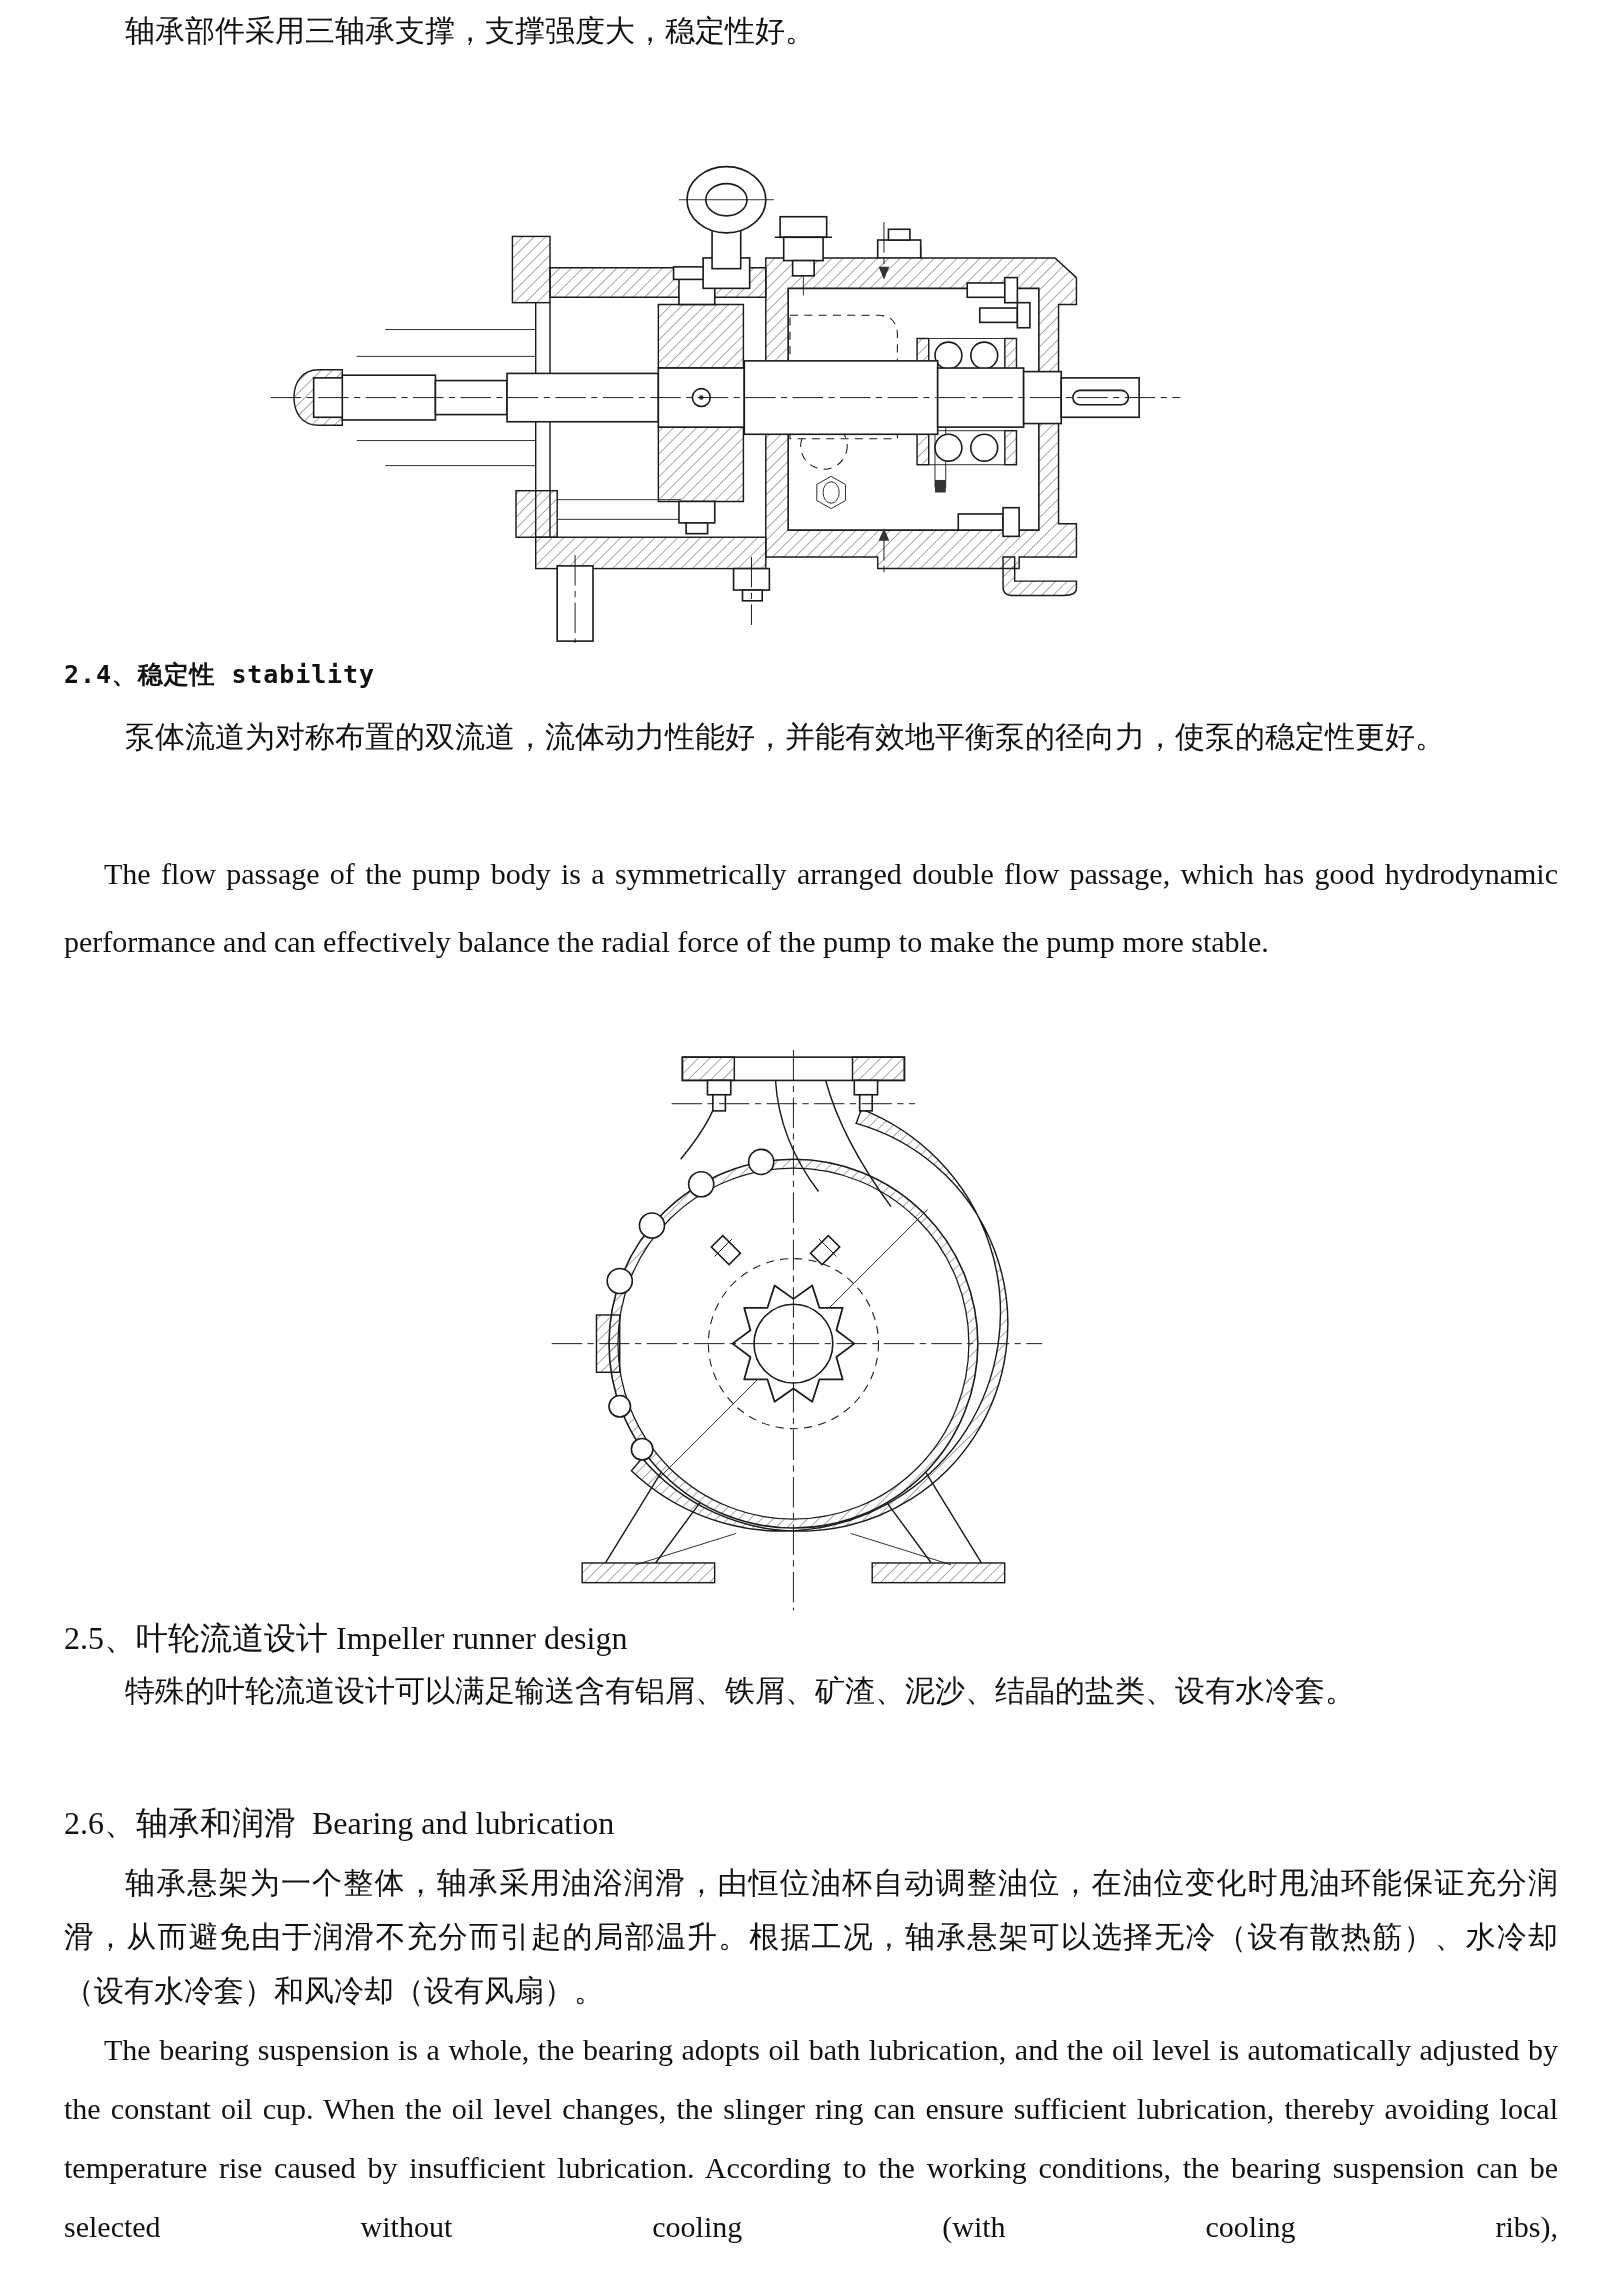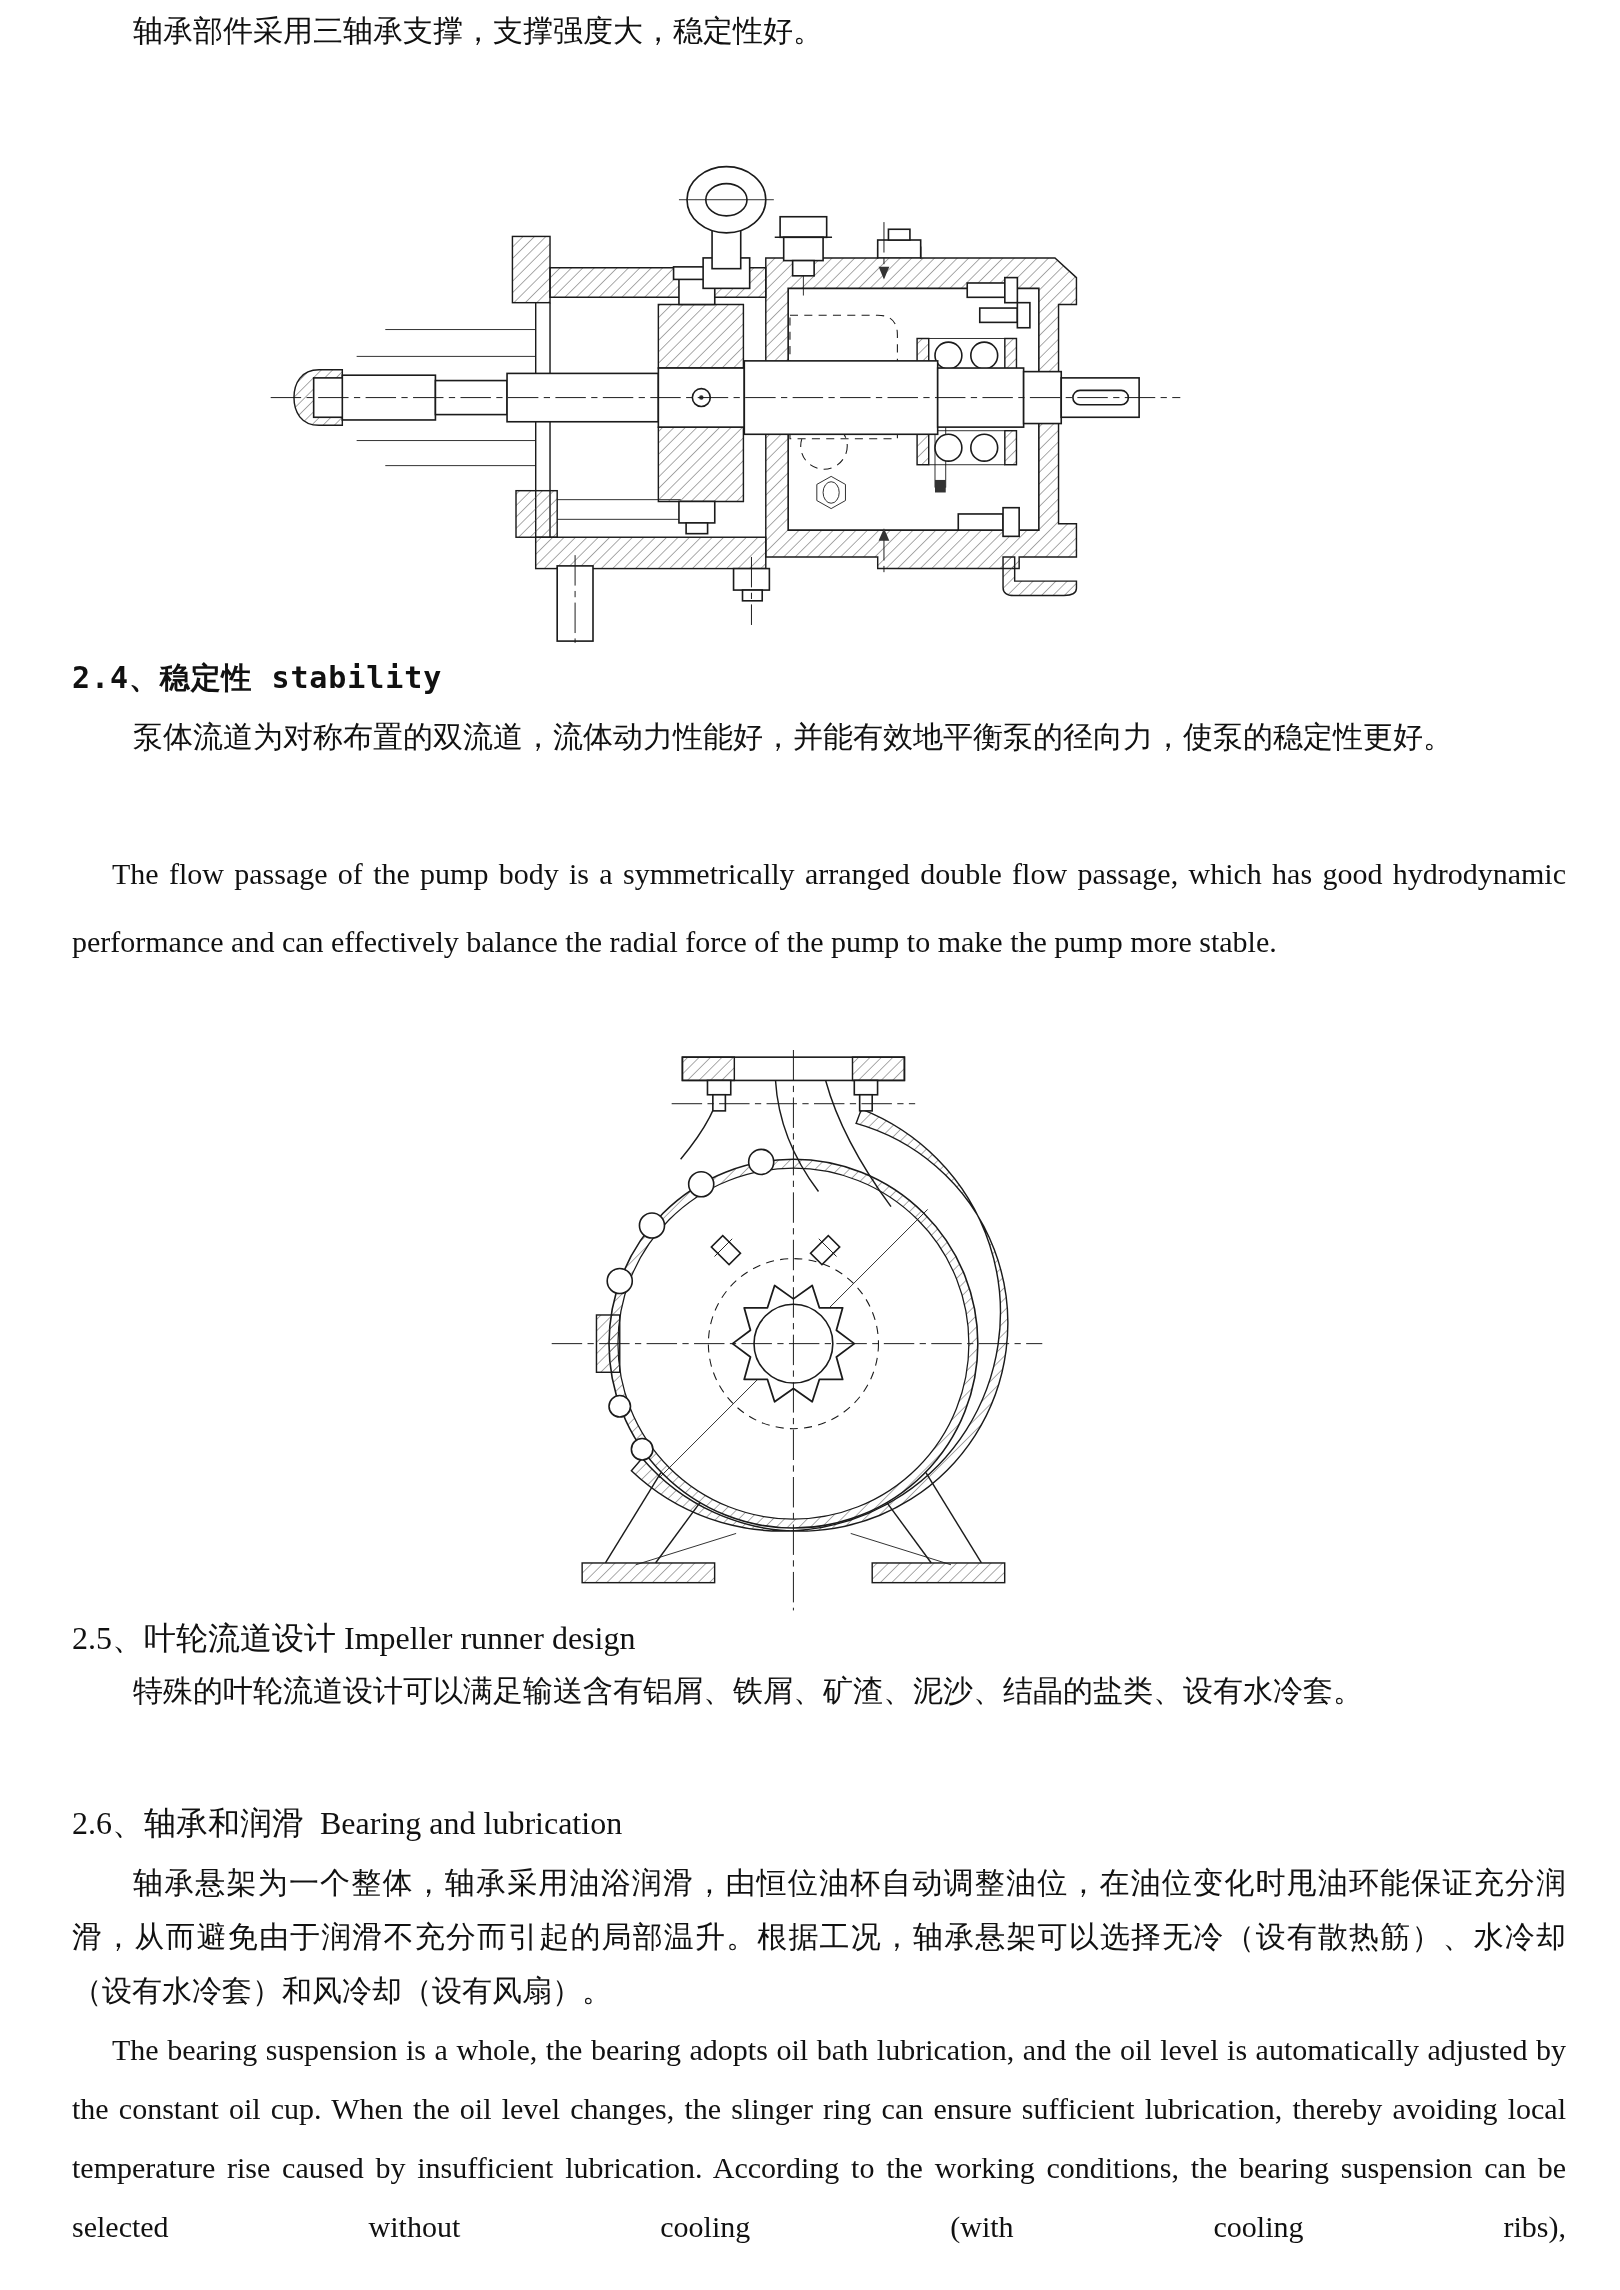--- a/index.html
+++ b/index.html
@@ -4,26 +4,26 @@
 <style>
   html,body{margin:0;padding:0;background:#e8e8e8;}
   .page{
     position:relative;
     width:1620px;height:2291px;
     background:#ffffff;
     font-family:"Liberation Serif","DejaVu Serif",serif;
     color:#111;
     overflow:hidden;
   }
-  .tblock{position:absolute;left:64px;width:1494px;font-size:30px;margin-left:8px;}
+  .tblock{position:absolute;left:64px;width:1494px;font-size:30px;}
   .para{text-align:justify;}
   .indent-cn{text-indent:61px;}
   .indent-en{text-indent:40px;}
   .h-bold{font-weight:normal;font-size:32px;white-space:pre-wrap;}
-  .h-mono{font-family:"DejaVu Sans Mono","Liberation Mono",monospace;font-weight:bold;font-size:30px;white-space:pre-wrap;letter-spacing:0.9px;}
+  .h-mono{font-family:"DejaVu Sans Mono","Liberation Mono",monospace;font-weight:bold;font-size:25px;white-space:pre-wrap;letter-spacing:0.9px;}
   .just-last{text-align-last:justify;}
   figure{margin:0;position:absolute;}
   svg{display:block;}
   .ln{stroke:#1b1b1b;stroke-width:1.6;fill:none;}
   .thin{stroke:#1b1b1b;stroke-width:1;fill:none;}
   .wht{fill:#ffffff;stroke:#1b1b1b;stroke-width:1.8;}
   .htc{fill:url(#hatch1);stroke:#1b1b1b;stroke-width:1.6;}
   .htc2{fill:url(#hatch2);stroke:#1b1b1b;stroke-width:1.6;}
   .cl{stroke:#1b1b1b;stroke-width:1.1;fill:none;stroke-dasharray:34 6 7 6;}
   .dsh{stroke:#1b1b1b;stroke-width:1.2;fill:none;stroke-dasharray:9 7;}

